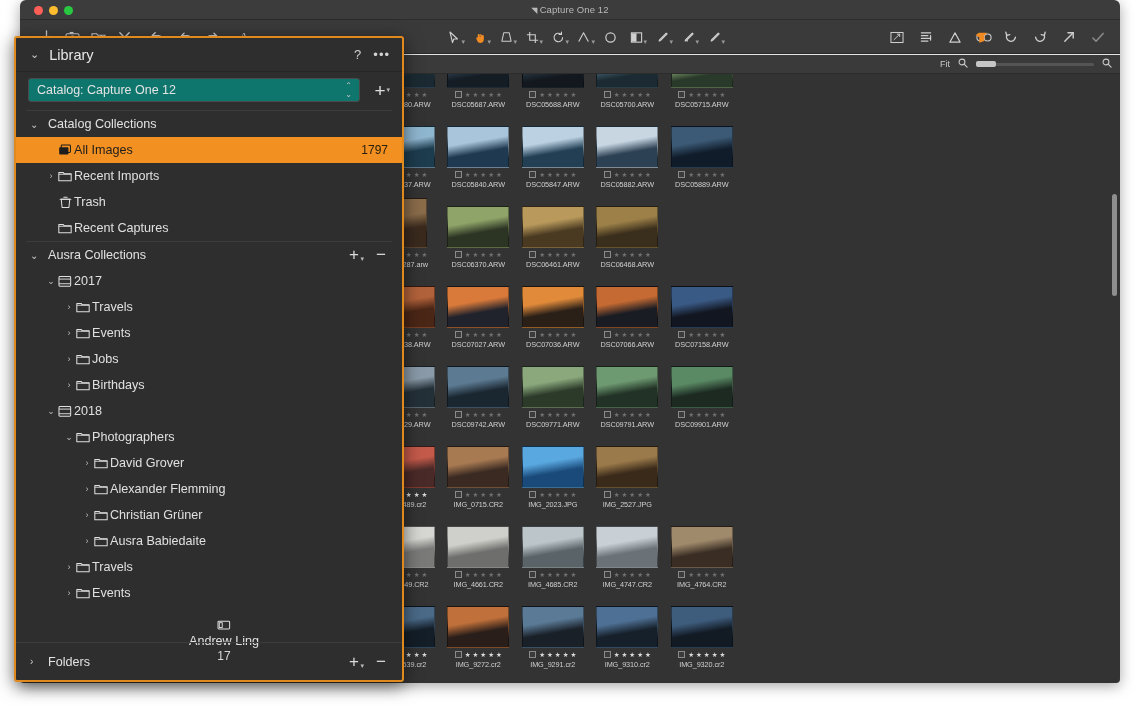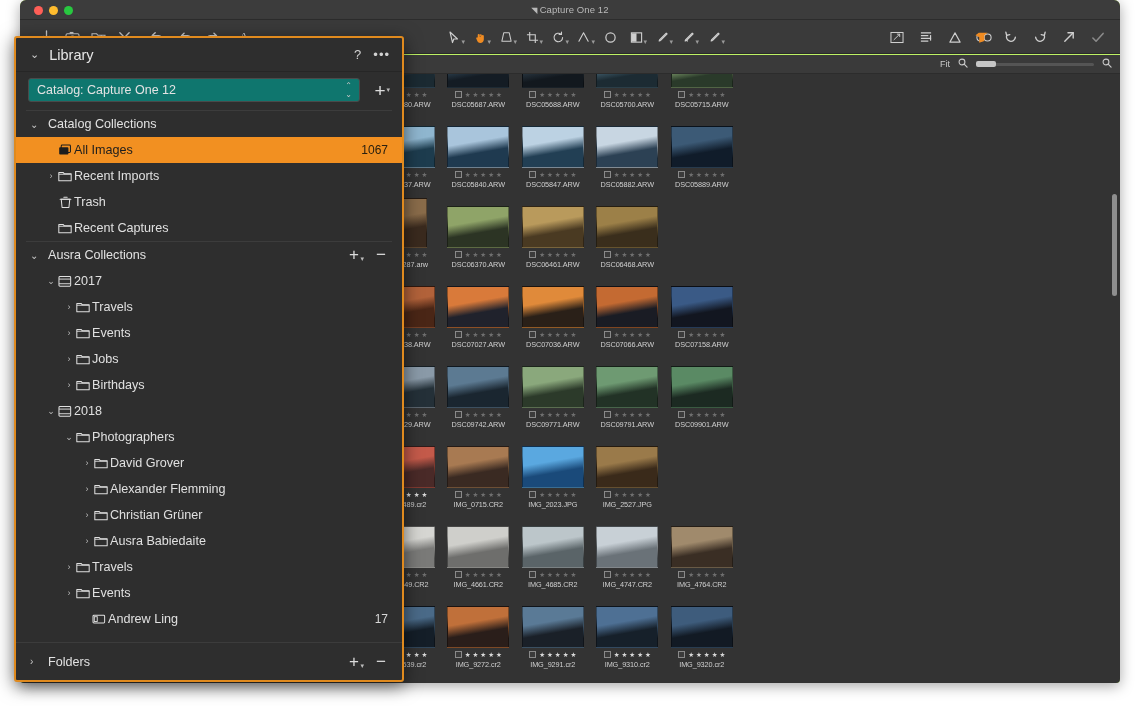--- a/index.html
+++ b/index.html
@@ -8,21 +8,21 @@
     background: #ffffff;
     font-family: "Liberation Sans", sans-serif;
     overflow: hidden;
   }
   #app { position: relative; width: 1140px; height: 706px; background:#fff; }
 
   
   .app-window {
     position: absolute; left: 20px; top: 0px;
     width: 1100px; height: 683px;
-    background: #bef264;
+    background: #e5e5e5;
     border-radius: 6px 6px 4px 4px;
     overflow: hidden;
     box-shadow: 0 3px 14px rgba(0,0,0,0.35);
   }
   .titlebar {
     position: relative; height: 20px; background: #3c3c3c;
     border-bottom: 1px solid #2c2c2c;
   }
   .traffic { position: absolute; left: 14px; top: 6px; display: flex; gap: 6px; }
   .dot { width: 9px; height: 9px; border-radius: 50%; }
@@ -1682,21 +1682,21 @@
     <div id="catalog-items">
         <div class="tree-item selected" style="padding-left: 30px;">
           <span class="chev"></span>
           <span class="ico">
             <svg width="14" height="12" viewBox="0 0 15 13">
               <rect x="3.4" y="1.2" width="10" height="8" rx="1" stroke="currentColor" fill="none" stroke-width="1.1"></rect>
               <rect x="1.2" y="3.4" width="10" height="8" rx="1" fill="currentColor"></rect>
             </svg>
           </span>
           <span class="lbl">All Images</span>
-          <span class="count">1067</span>
+          <span class="count">1797</span>
         </div>
         <div class="tree-item" style="padding-left: 30px;">
           <span class="chev">›</span>
           <span class="ico">
             <svg width="14" height="12" viewBox="0 0 15 13">
               <path d="M.8 2.6h4.6l1.2 1.4h7.6v7.6H.8z" stroke="currentColor" fill="none" stroke-width="1.1" stroke-linejoin="round"></path>
               <path d="M.8 4.6h13.4" stroke="currentColor" stroke-width="1"></path>
             </svg>
           </span>
           <span class="lbl">Recent Imports</span>
@@ -1855,21 +1855,21 @@
         <div class="tree-item" style="padding-left: 48px;">
           <span class="chev">›</span>
           <span class="ico">
             <svg width="14" height="12" viewBox="0 0 15 13">
               <path d="M.8 2.6h4.6l1.2 1.4h7.6v7.6H.8z" stroke="currentColor" fill="none" stroke-width="1.1" stroke-linejoin="round"></path>
               <path d="M.8 4.6h13.4" stroke="currentColor" stroke-width="1"></path>
             </svg>
           </span>
           <span class="lbl">Events</span>
         </div>
-        <div class="tree-item" style="padding-left: 64px;">
+        <div class="tree-item" style="padding-left: 44px; flex-direction: column;">
           <span class="chev"></span>
           <span class="ico">
             <svg width="14" height="12" viewBox="0 0 15 13">
               <rect x="1" y="2.4" width="12.6" height="8.4" rx="1" stroke="currentColor" fill="none" stroke-width="1.1"></rect>
               <rect x="2.4" y="4" width="3.2" height="5.2" stroke="currentColor" fill="none" stroke-width="1"></rect>
             </svg>
           </span>
           <span class="lbl">Andrew Ling</span>
           <span class="count">17</span>
         </div>

